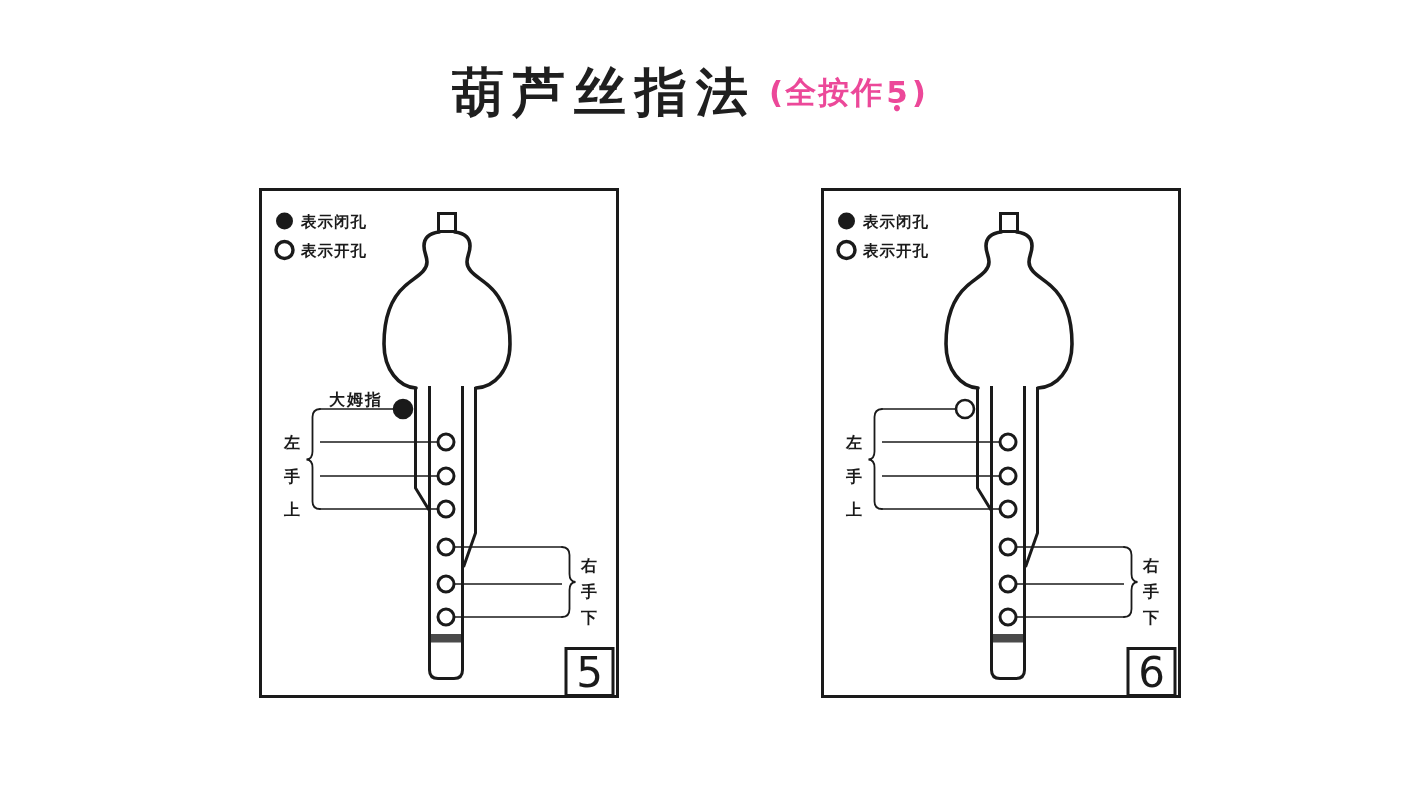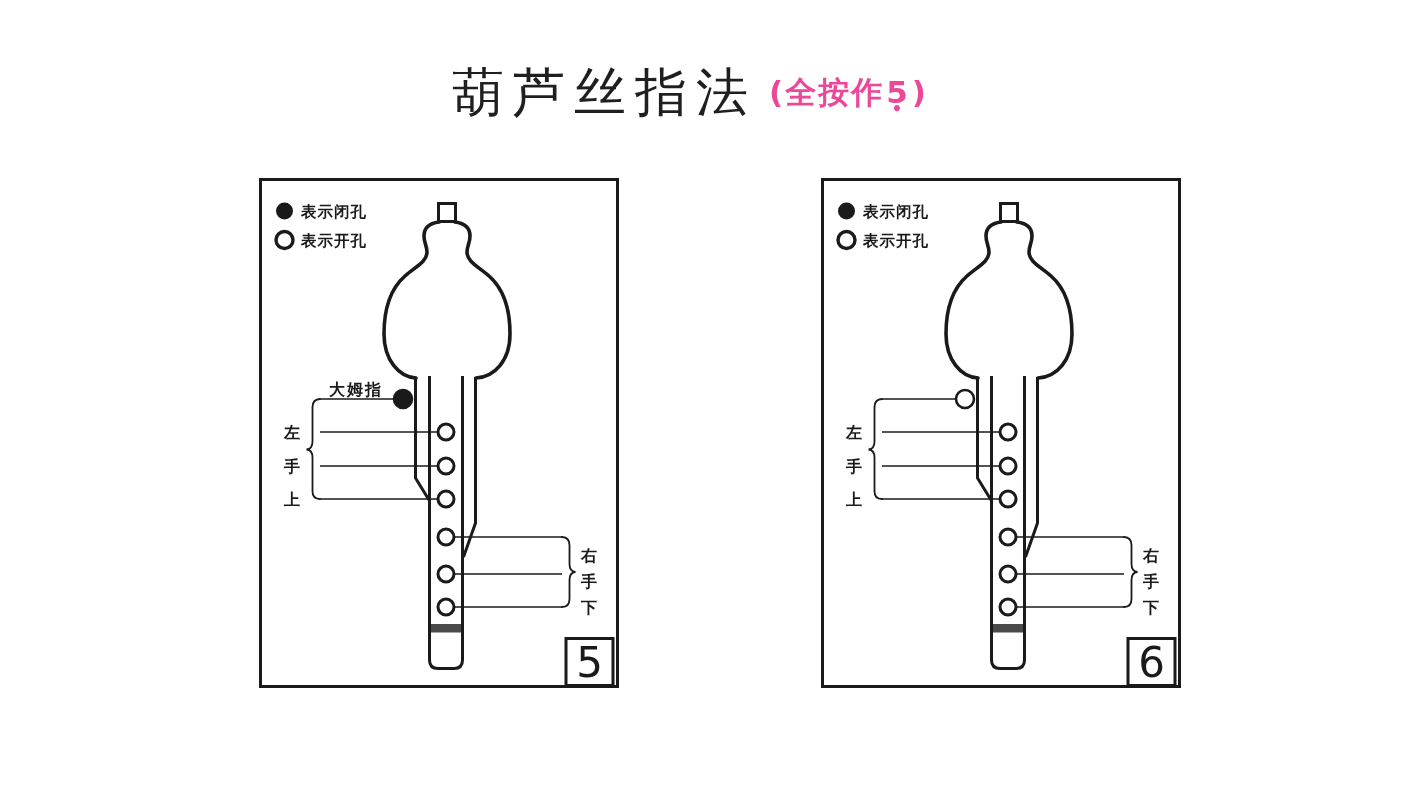--- a/index.html
+++ b/index.html
@@ -1,27 +1,27 @@
 <!DOCTYPE html>
 <html><head>
 <meta charset="utf-8">
 <style>
   html,body{margin:0;padding:0;background:#ffffff;}
   body{width:1423px;height:800px;font-family:"DejaVu Sans","Liberation Sans",sans-serif;color:#1a1a1a;}
   .stage{position:relative;width:1423px;height:800px;background:#ffffff;overflow:hidden;}
 
   
   .title-row{position:absolute;left:452px;top:66px;display:flex;align-items:center;white-space:nowrap;}
-  .title-main{font-size:52px;font-weight:normal;letter-spacing:9px;line-height:1;color:#1f1f1f;}
+  .title-main{font-size:52px;font-weight:bold;letter-spacing:9px;line-height:1;color:#1f1f1f;}
   .title-sub{font-size:31px;font-weight:bold;letter-spacing:2px;margin-left:12px;line-height:1;color:#ec4899;display:flex;align-items:center;}
   .num-wrap{position:relative;display:inline-block;padding:0 2px;}
   .octave-dot{position:absolute;left:50%;transform:translateX(-50%);top:100%;margin-top:-4px;font-size:17px;line-height:0.6;}
 
   
-  .panel{position:absolute;top:178px;width:360px;height:510px;}
+  .panel{position:absolute;top:188px;width:360px;height:510px;}
   .panel-5{left:259px;}
   .panel-6{left:821px;}
   svg{display:block;}
   svg text{font-family:"DejaVu Sans","Liberation Sans",sans-serif;fill:#1a1a1a;}
 
   .outline{fill:none;stroke:#1a1a1a;stroke-width:3.6;stroke-linecap:round;}
   .mouthpiece{fill:#ffffff;stroke:#1a1a1a;stroke-width:3;}
   .pipe{fill:#ffffff;stroke:#1a1a1a;stroke-width:3;}
   .drone{fill:none;stroke:#1a1a1a;stroke-width:3;stroke-linejoin:round;}
   .hole{stroke:#1a1a1a;stroke-width:3;}

